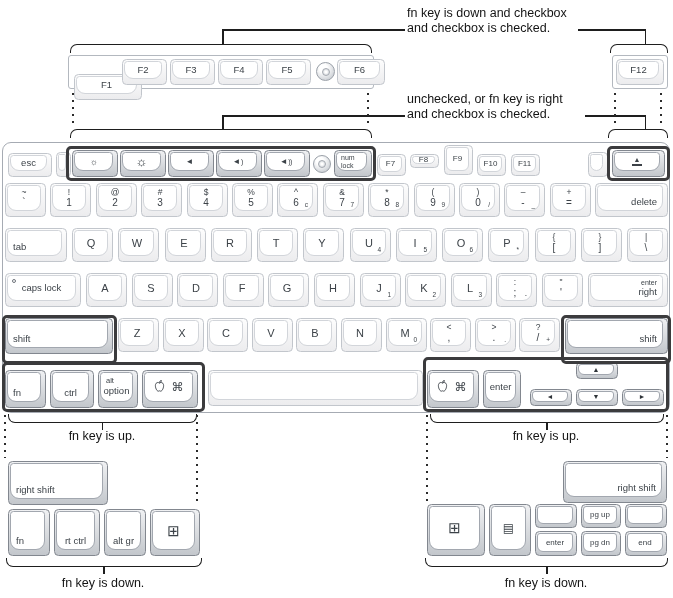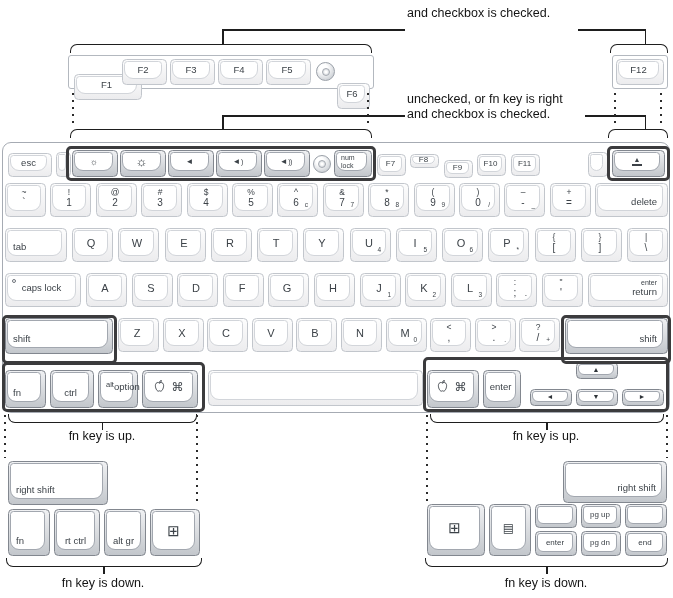--- a/index.html
+++ b/index.html
@@ -32,21 +32,21 @@
   .a-bl{align-items:flex-end;justify-content:flex-start;padding:0 0 3px 5px}
   .a-br{align-items:flex-end;justify-content:flex-end;padding:0 5px 3px 0}
   .a-bc{align-items:flex-end;padding-bottom:3px}
   .pl{font-size:9.5px;line-height:10px;white-space:nowrap}
   .sm .pl{font-size:8px}
   .ltr{font-size:11px}
   .sub{position:absolute;right:4px;bottom:2px;font-size:6.5px;line-height:6.5px}
   .stk{display:flex;flex-direction:column;align-items:center;gap:1px}
   .s-top{font-size:8.5px;line-height:9px}
   .s-bot{font-size:10px;line-height:10px}
-  .opt{display:flex;flex-direction:row;width:100%}
+  .opt{display:flex;flex-direction:column;width:100%}
   .o-top{font-size:7.5px;line-height:8px;padding-left:5px}
   .o-bot{font-size:9.5px;line-height:11px;text-align:center;padding-bottom:1px}
   .two{font-size:7px;line-height:7.5px;text-align:left;width:100%;padding-left:4px}
   .tr{position:absolute;top:2.5px;right:5px;font-size:7px}
   .brr{position:absolute;bottom:3px;right:5px;font-size:9.5px}
   .dot{position:absolute;left:4px;top:3px;width:4px;height:4px;border:1px solid #70757c;border-radius:50%}
   .cmdg{font-style:normal;font-size:12px;margin-left:7px}
   .icw{display:flex;align-items:center;justify-content:center}
   .sun{font-style:normal}.s1{font-size:9px}.s2{font-size:13px}
   .tri{font-style:normal;font-size:8px}
@@ -61,20 +61,21 @@
             display:flex;align-items:center;justify-content:center}
   .pwr{width:8px;height:8px;border-radius:50%;border:1px solid #a5aab1;
        background:radial-gradient(#fff 20%,#c6cad0)}
 </style>
 </head>
 <body>
 
 <div class="canvas">
 
   <div class="ann" style="left:407px;top:6px;width:260px">
+    <div>fn key is down and checkbox</div>
     <div>and checkbox is checked.</div>
   </div>
   <div class="ann" style="left:407px;top:92px;width:260px">
     <div>unchecked, or fn key is right</div>
     <div>and checkbox is checked.</div>
   </div>
 
   <div class="cl h" style="left:222px;top:29px;width:183px"></div>
   <div class="cl v" style="left:222px;top:29px;height:15px"></div>
   <div class="cl h" style="left:578px;top:29px;width:68px"></div>
@@ -146,21 +147,21 @@
       <div class="key dim" style="left: 266px; top: 59px; width: 45px; height: 26px;">
         <div class="cap">
           <span class="pl">F5</span>
         </div>
       </div>
       <div class="key dim bare" style="left: 316px; top: 62px; width: 19px; height: 19px;">
         <span class="icw">
           <i class="pwr"></i>
         </span>
       </div>
-      <div class="key dim" style="left: 337px; top: 59px; width: 33px; height: 26px; margin-top: 24px;">
+      <div class="key dim" style="left: 337px; top: 59px; width: 48px; height: 26px;">
         <div class="cap">
           <span class="pl">F6</span>
         </div>
       </div>
       <div class="key dim" style="left: 616px; top: 59px; width: 48px; height: 26px;">
         <div class="cap">
           <span class="pl">F12</span>
         </div>
       </div>
       <div class="key dim" style="left: 8px; top: 153px; width: 44px; height: 24px;">
@@ -221,21 +222,21 @@
       <div class="key dim sm" style="left: 377px; top: 154px; width: 29px; height: 22px;">
         <div class="cap">
           <span class="pl">F7</span>
         </div>
       </div>
       <div class="key dim sm" style="left: 410px; top: 154px; width: 29px; height: 14px;">
         <div class="cap">
           <span class="pl">F8</span>
         </div>
       </div>
-      <div class="key dim sm" style="left: 444px; top: 160px; width: 29px; height: 18px;">
+      <div class="key dim sm" style="left: 444px; top: 145px; width: 29px; height: 30px;">
         <div class="cap">
           <span class="pl">F9</span>
         </div>
       </div>
       <div class="key dim sm" style="left: 477px; top: 154px; width: 29px; height: 22px;">
         <div class="cap">
           <span class="pl">F10</span>
         </div>
       </div>
       <div class="key dim sm" style="left: 511px; top: 154px; width: 29px; height: 22px;">
@@ -521,21 +522,21 @@
         <div class="cap">
           <span class="stk">
             <span class="s-top">"</span>
             <span class="s-bot">'</span>
           </span>
         </div>
       </div>
       <div class="key dim" style="left: 588px; top: 273px; width: 80px; height: 34px;">
         <div class="cap">
           <span class="tr">enter</span>
-          <span class="brr">return</span>
+          <span class="brr">right</span>
         </div>
       </div>
       <div class="key str" style="left: 5px; top: 318px; width: 108px; height: 36px;">
         <div class="cap a-bl">
           <span class="pl">shift</span>
         </div>
       </div>
       <div class="key dim" style="left: 118px; top: 318px; width: 41px; height: 34px;">
         <div class="cap">
           <span class="ltr">Z</span>

